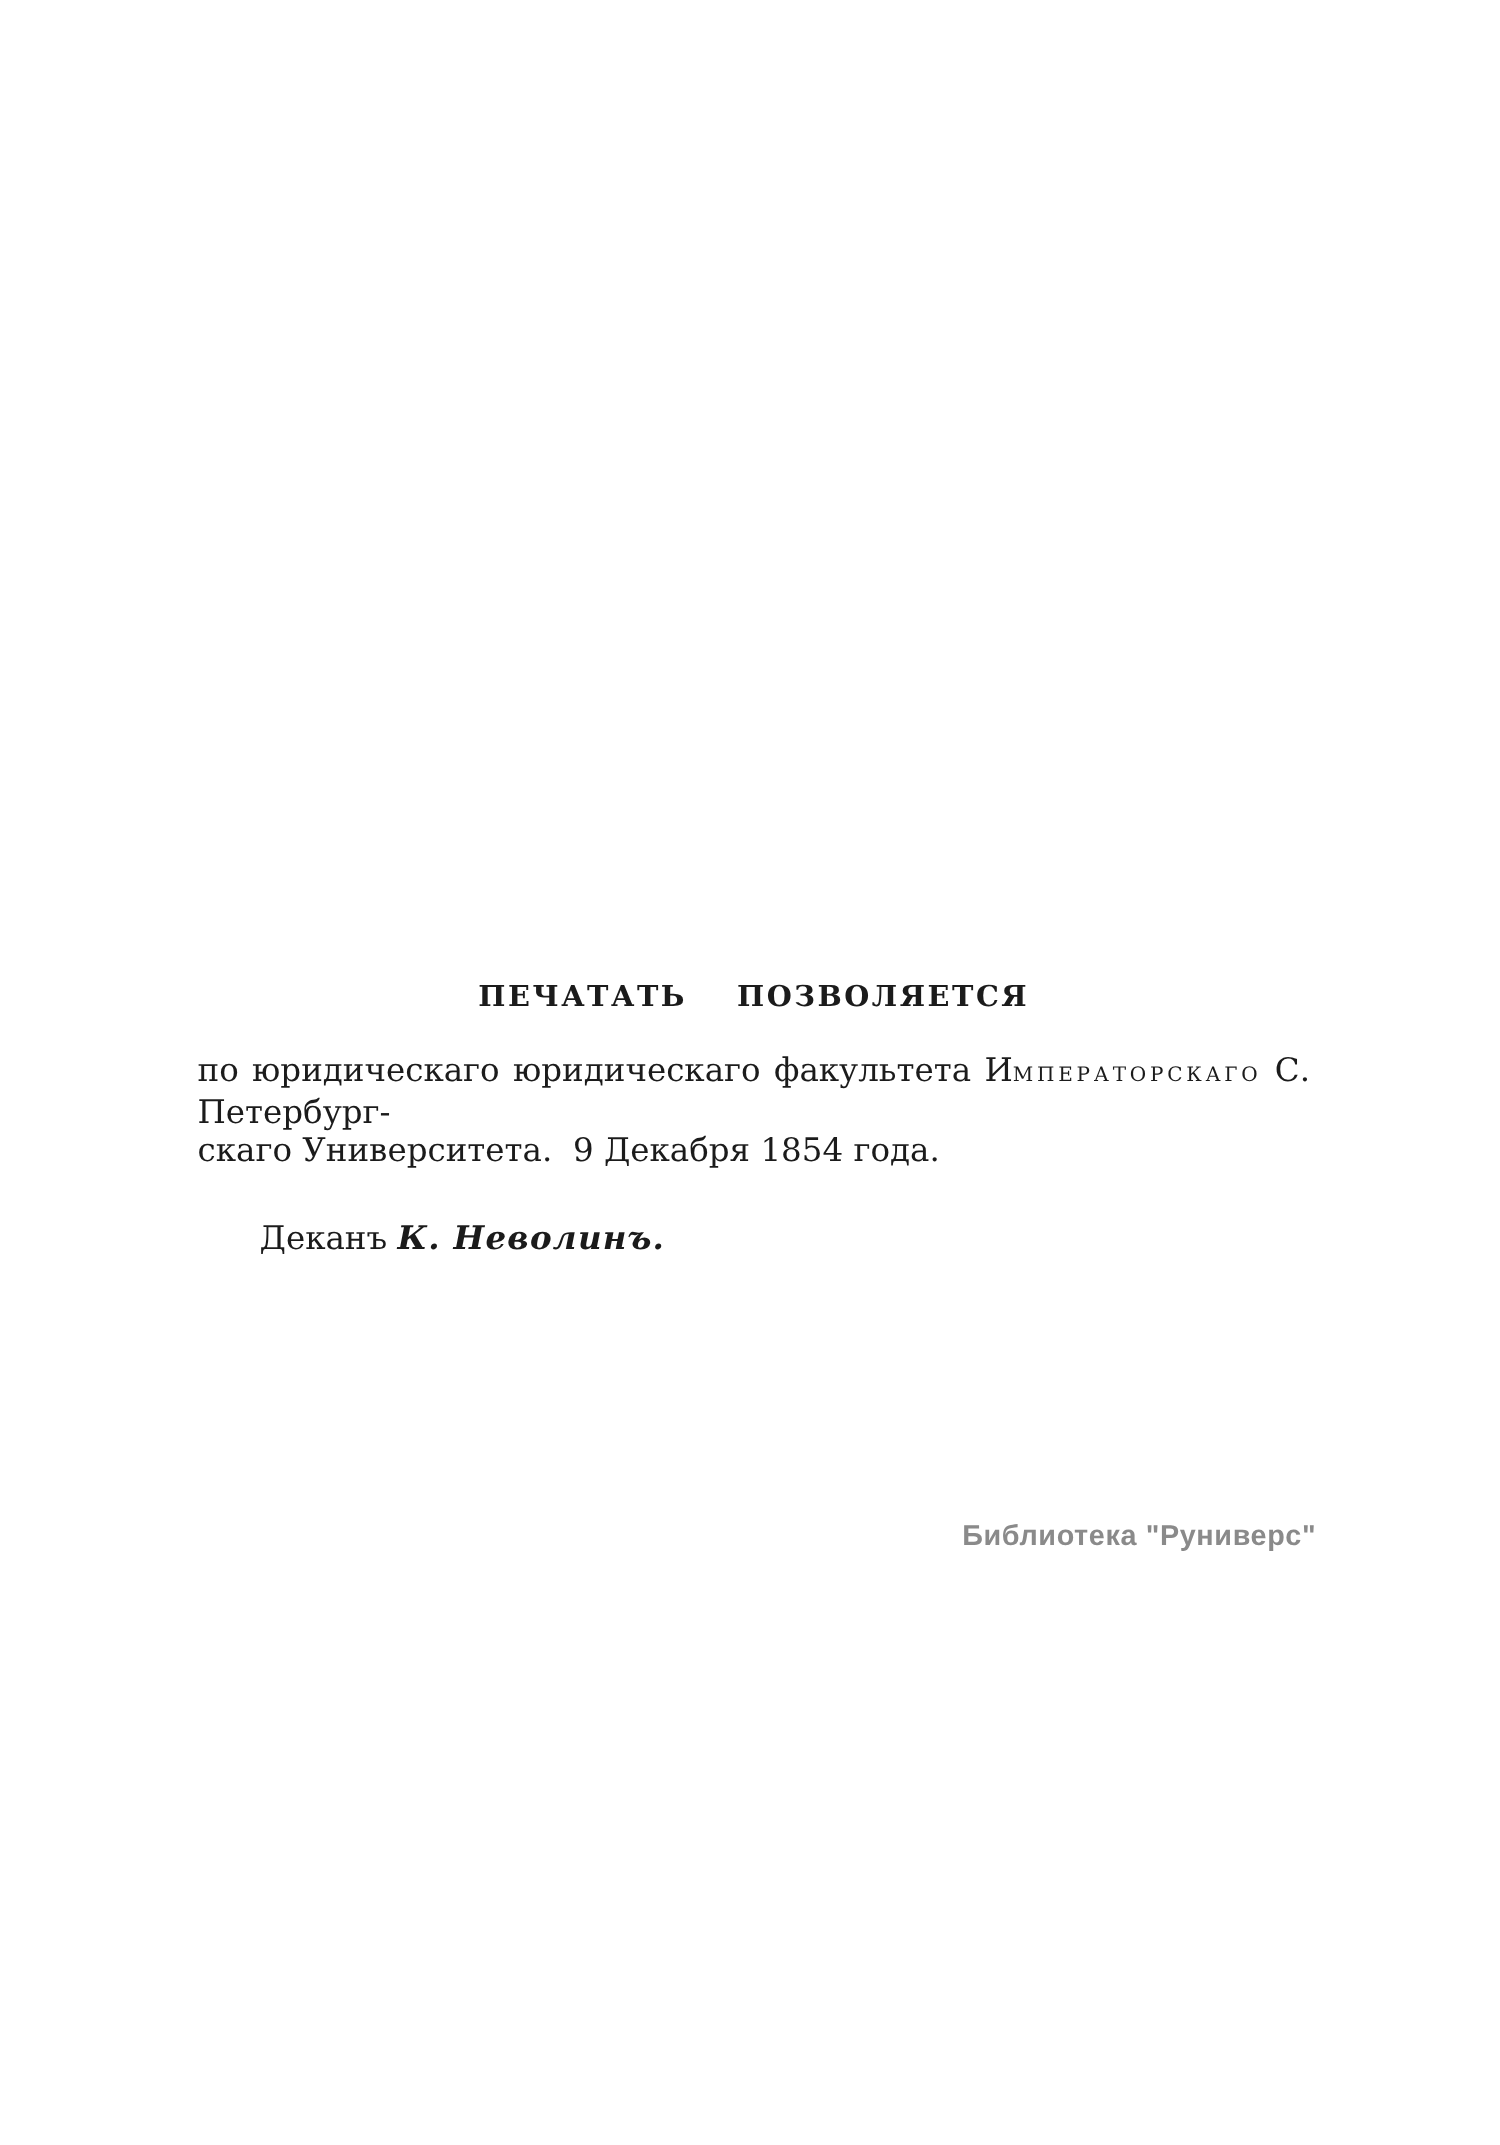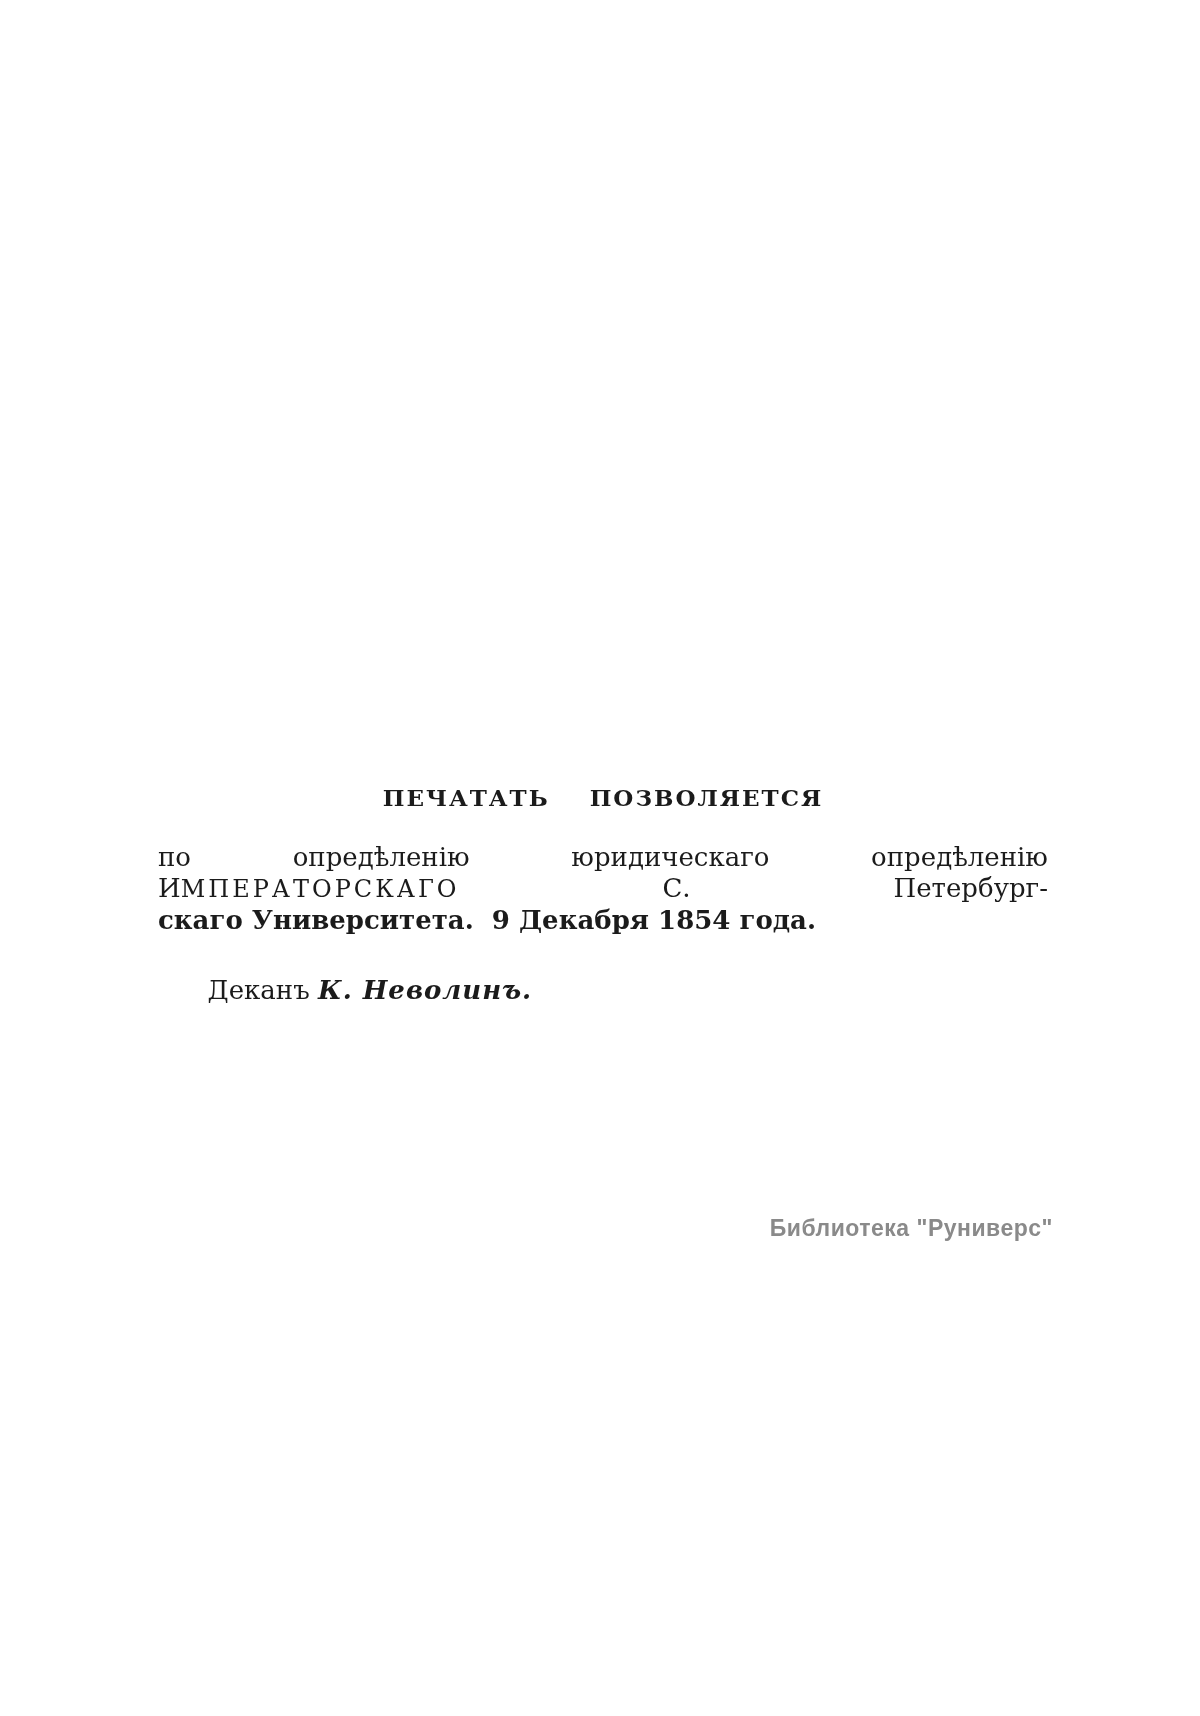--- a/index.html
+++ b/index.html
@@ -36,27 +36,26 @@
     line-height: 31px;
   }
   .para-line-1 {
     text-align: justify;
     text-align-last: justify;
     -moz-text-align-last: justify;
     white-space: normal;
   }
   .para-line-2 {
     white-space: pre-wrap;
-    font-weight: bold;
   }
   .imperial-initial {
     font-size: 26px;
   }
   .imperial-rest {
-    font-size: 24px;
+    font-size: 16px;
     letter-spacing: 3px;
   }
   .signature-line {
     margin-top: 8px;
     text-align: left;
     padding-right: 71px;
     font-size: 26px;
     line-height: 31px;
     white-space: pre-wrap;
   }
@@ -79,21 +78,21 @@
 <body>
 
 <div class="page" style="background: rgb(255, 255, 255); color: rgb(27, 27, 27);">
 
   <div class="text-block">
 
     <div class="permit-heading">ПЕЧАТАТЬ  ПОЗВОЛЯЕТСЯ</div>
 
     <div class="permit-paragraph">
       <div class="para-line-1">
-        <span>по опредѣленію юридическаго опредѣленію </span><span class="imperial-initial">И</span><span class="imperial-rest">МПЕРАТОРСКАГО</span><span> С. Петербург-</span>
+        <span>по юридическаго юридическаго факультета </span><span class="imperial-initial">И</span><span class="imperial-rest">МПЕРАТОРСКАГО</span><span> С. Петербург-</span>
       </div>
       <div class="para-line-2">скаго Университета.  9 Декабря 1854 года.</div>
     </div>
 
     <div class="signature-line">
       <span>Деканъ </span><span class="signature-name">К. Неволинъ.</span>
     </div>
 
   </div>
 

